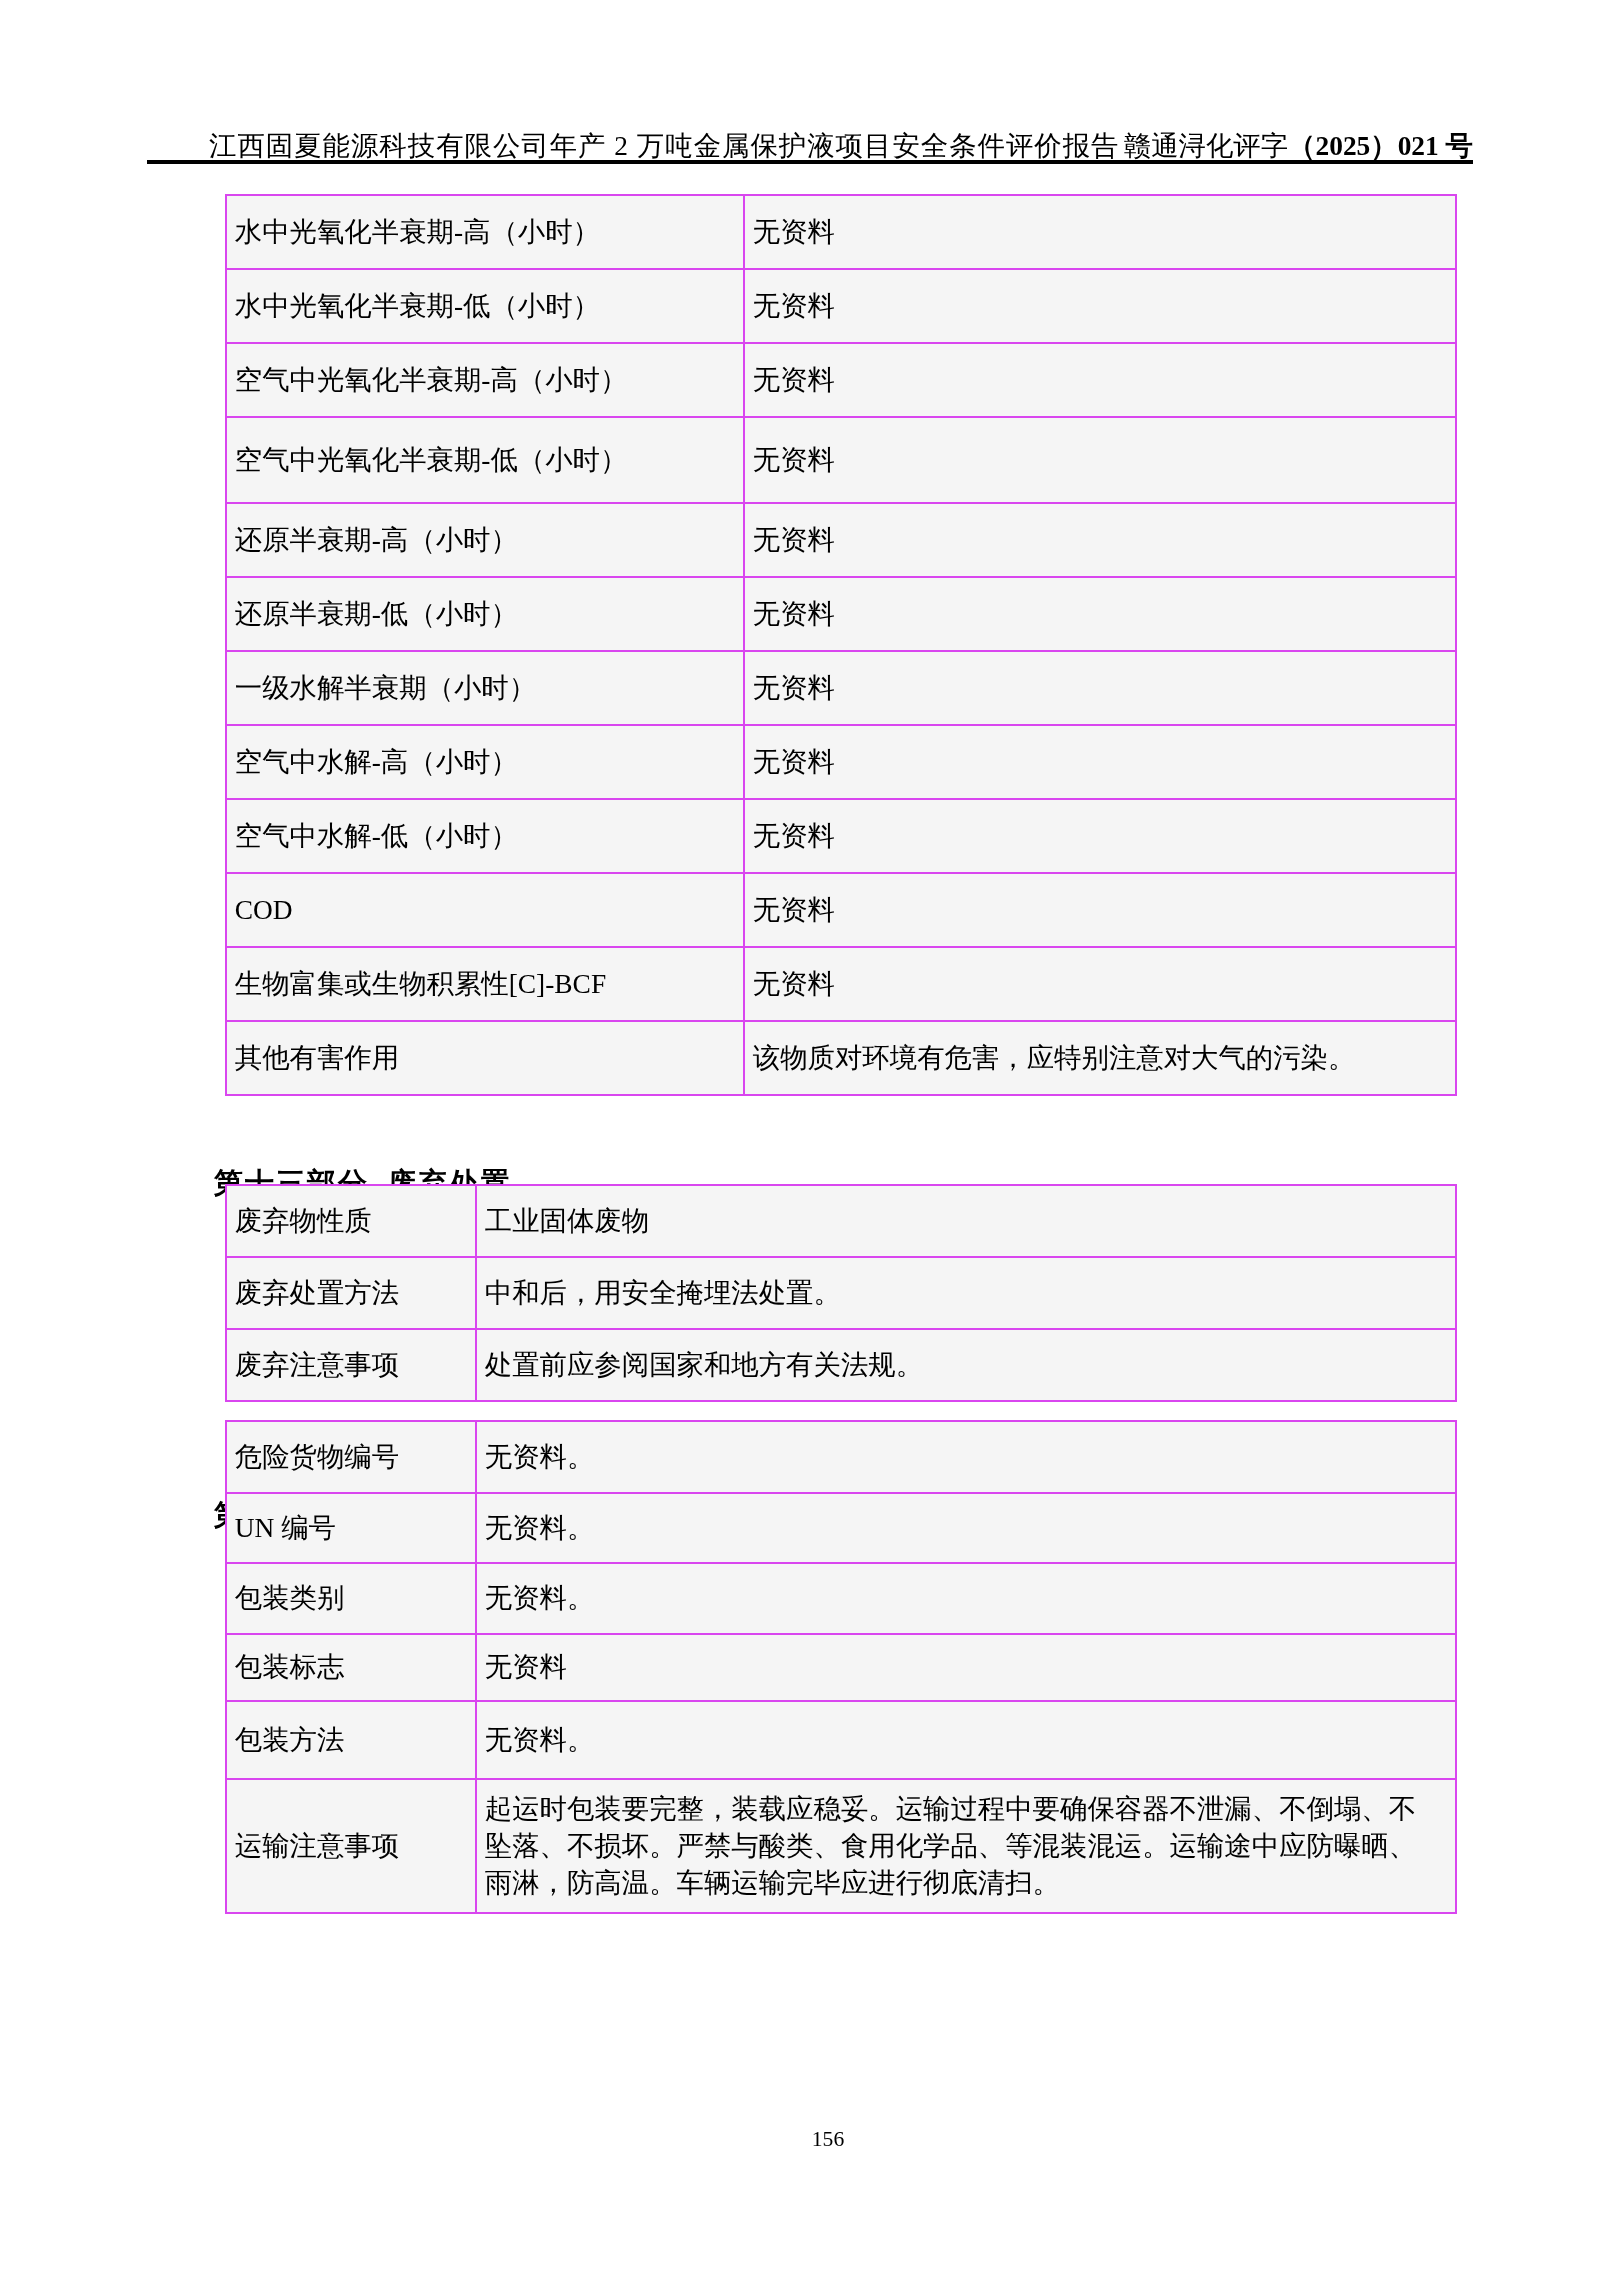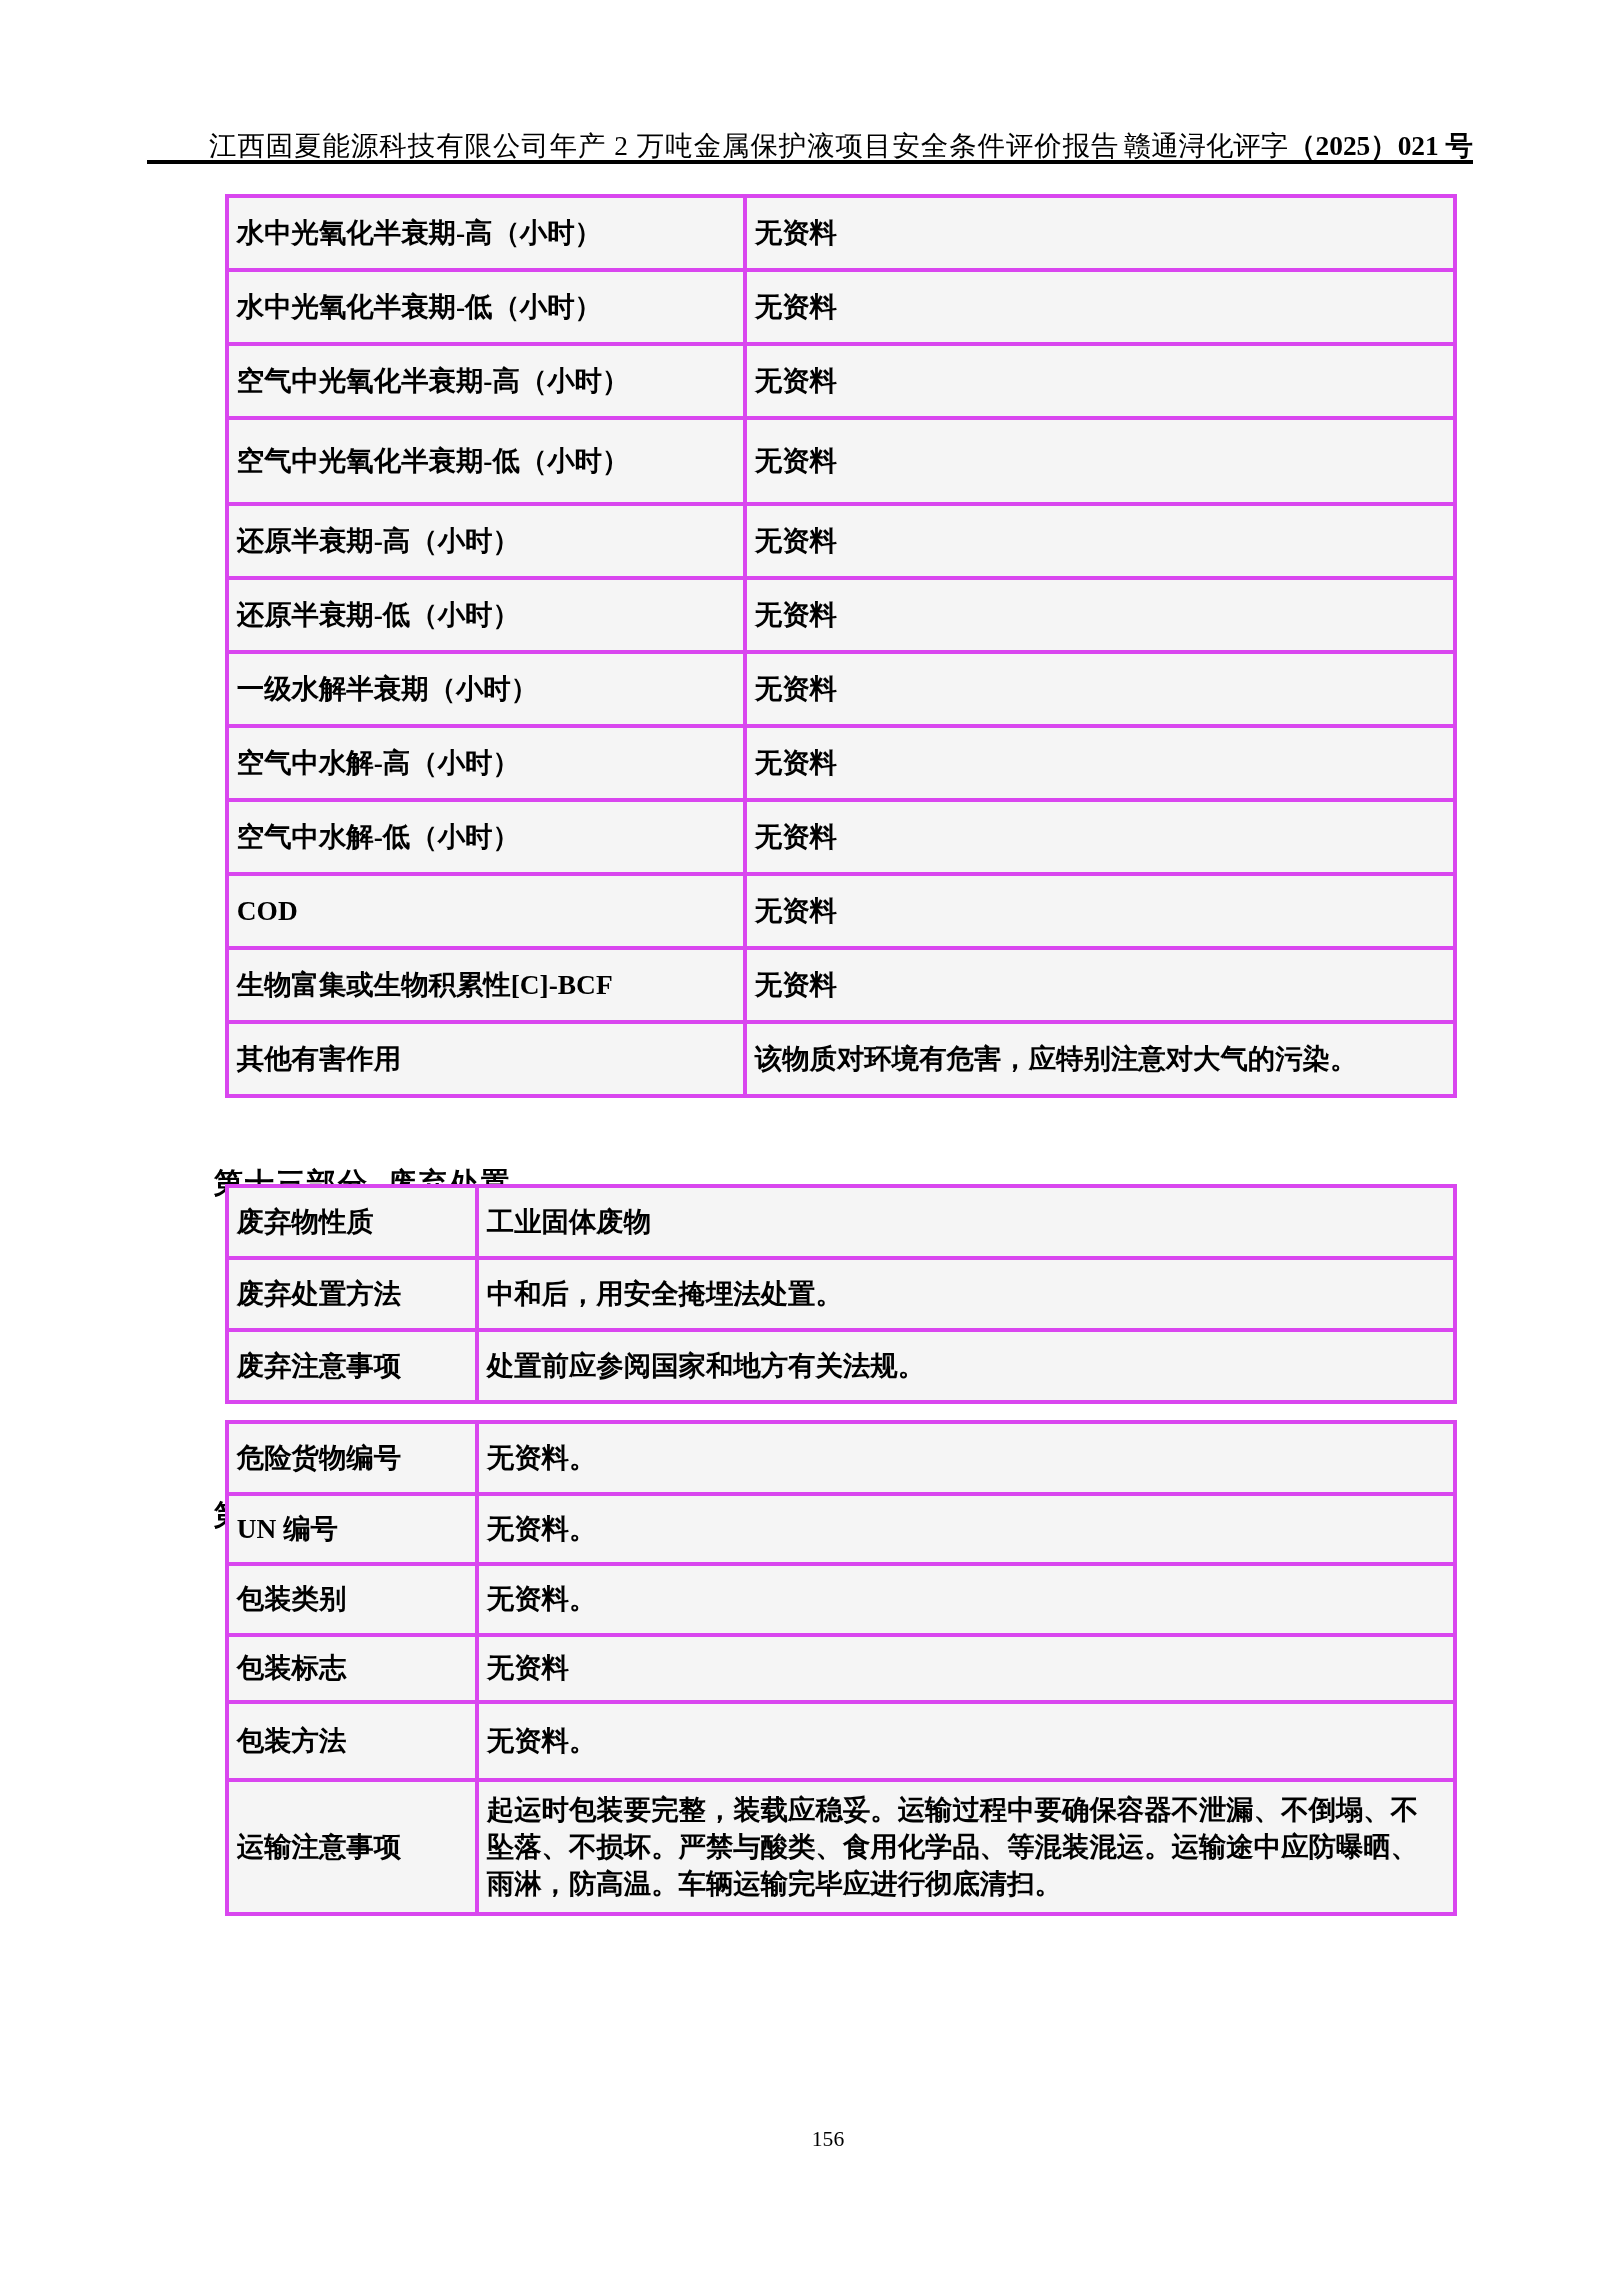--- a/index.html
+++ b/index.html
@@ -23,26 +23,25 @@
     position: absolute; left: 147px; top: 160px;
     width: 1326px; height: 3.9px; background: #000000;
   }
   table.t {
     position: absolute; left: 225px; width: 1232px;
     border-collapse: collapse; table-layout: fixed;
     background: #f5f5f5;
     border: 2.9px solid #c2c2c2;
   }
   table.t td {
-    border: 4px solid #d946ef;
+    border: 2px solid #d946ef;
     font-size: 27.4px; line-height: 37px;
     padding: 3.9px 13.7px 3.9px 7.8px;
     vertical-align: middle;
     overflow: hidden;
-    font-weight: bold;
   }
   .t1 { top: 194px; }
   .t2 { top: 1184px; }
   .t3 { top: 1420px; }
   .sec-h {
     position: absolute; left: 214px;
     font-size: 29px; font-weight: bold;
     letter-spacing: 2px; white-space: pre;
   }
   .h13 { top: 1147px; margin-top: 17px; }

